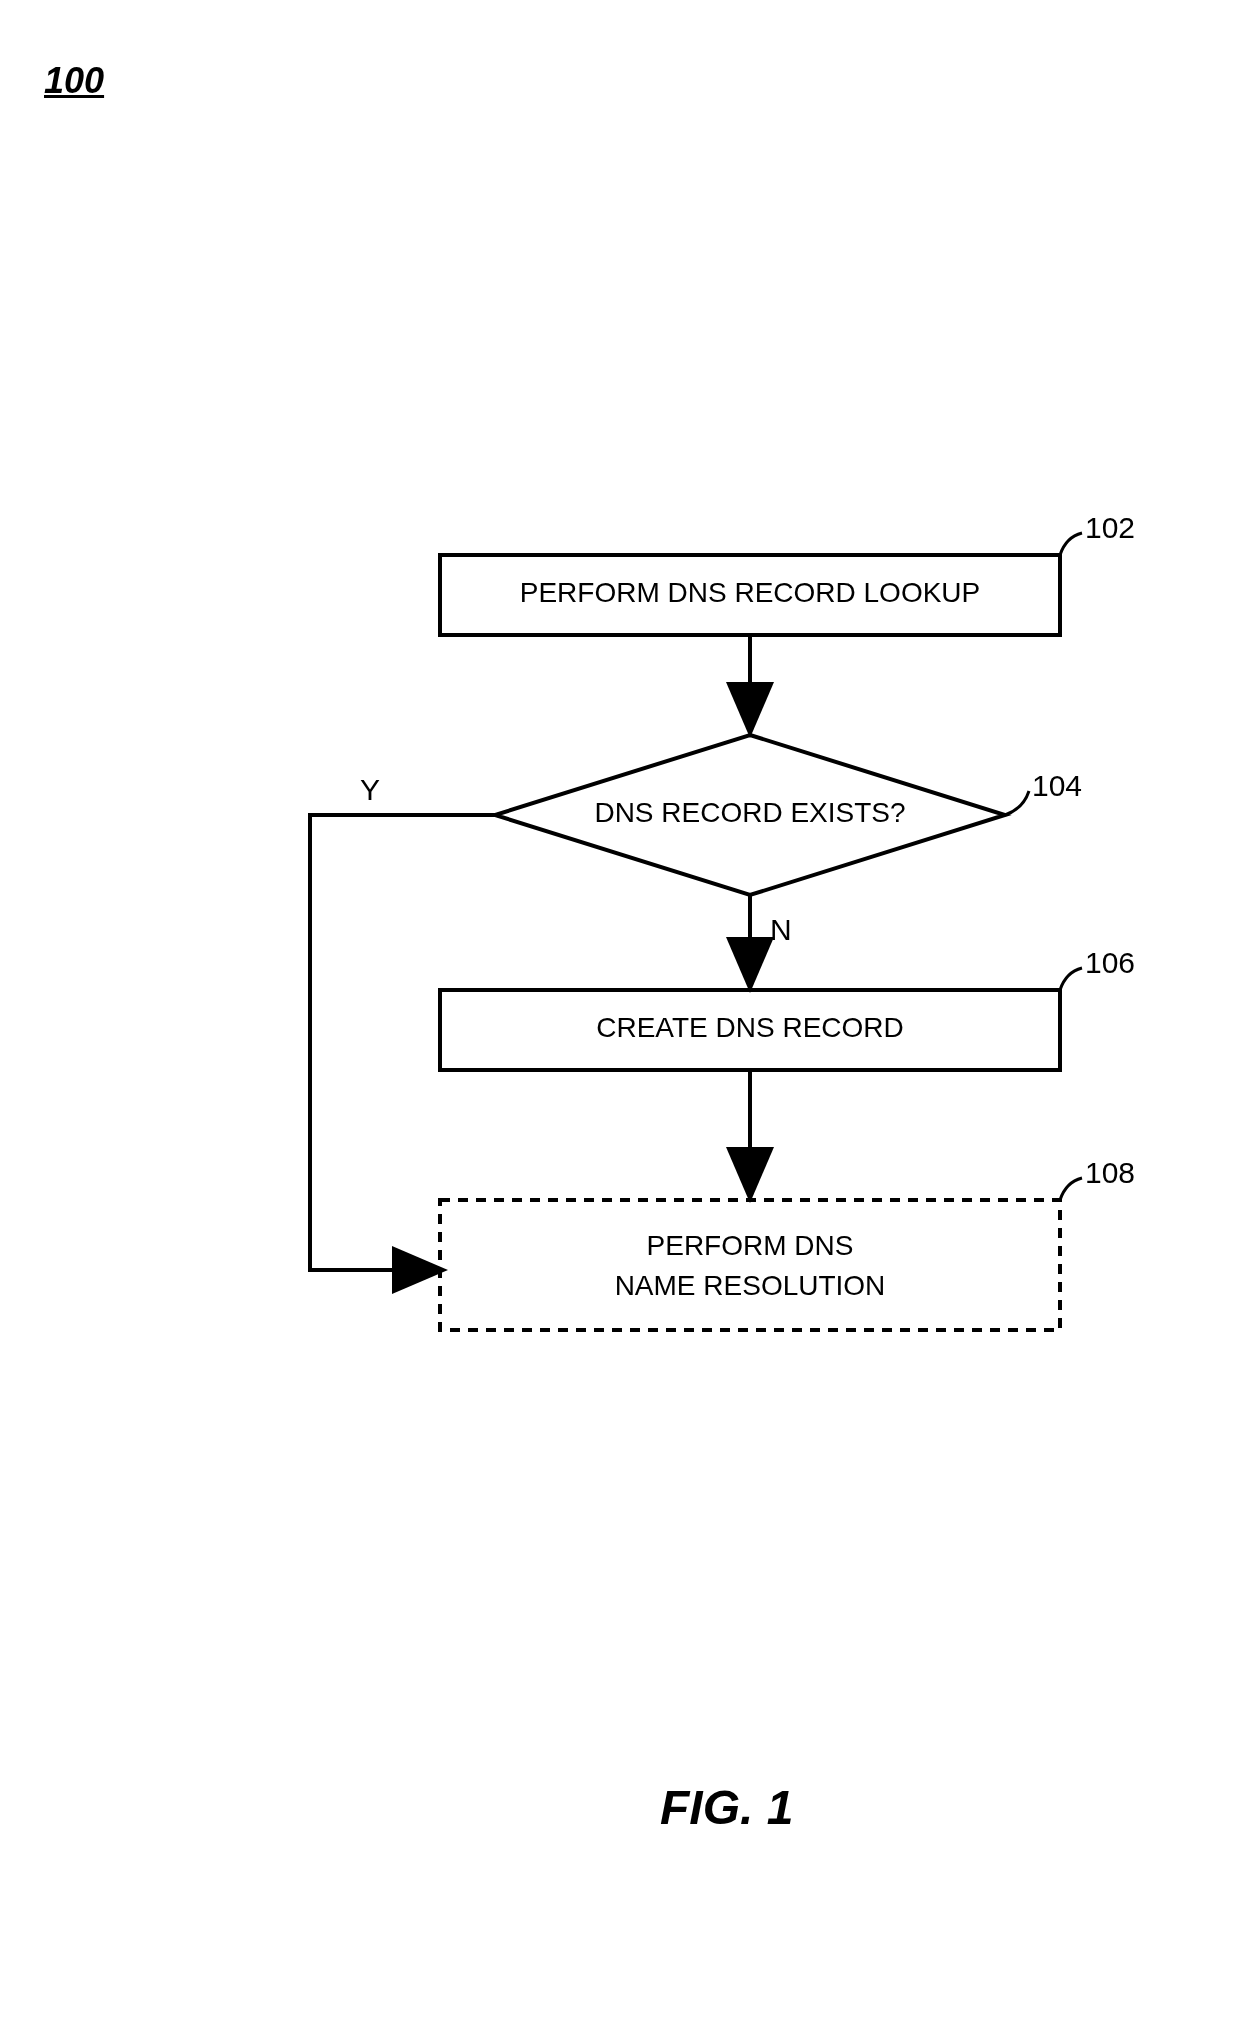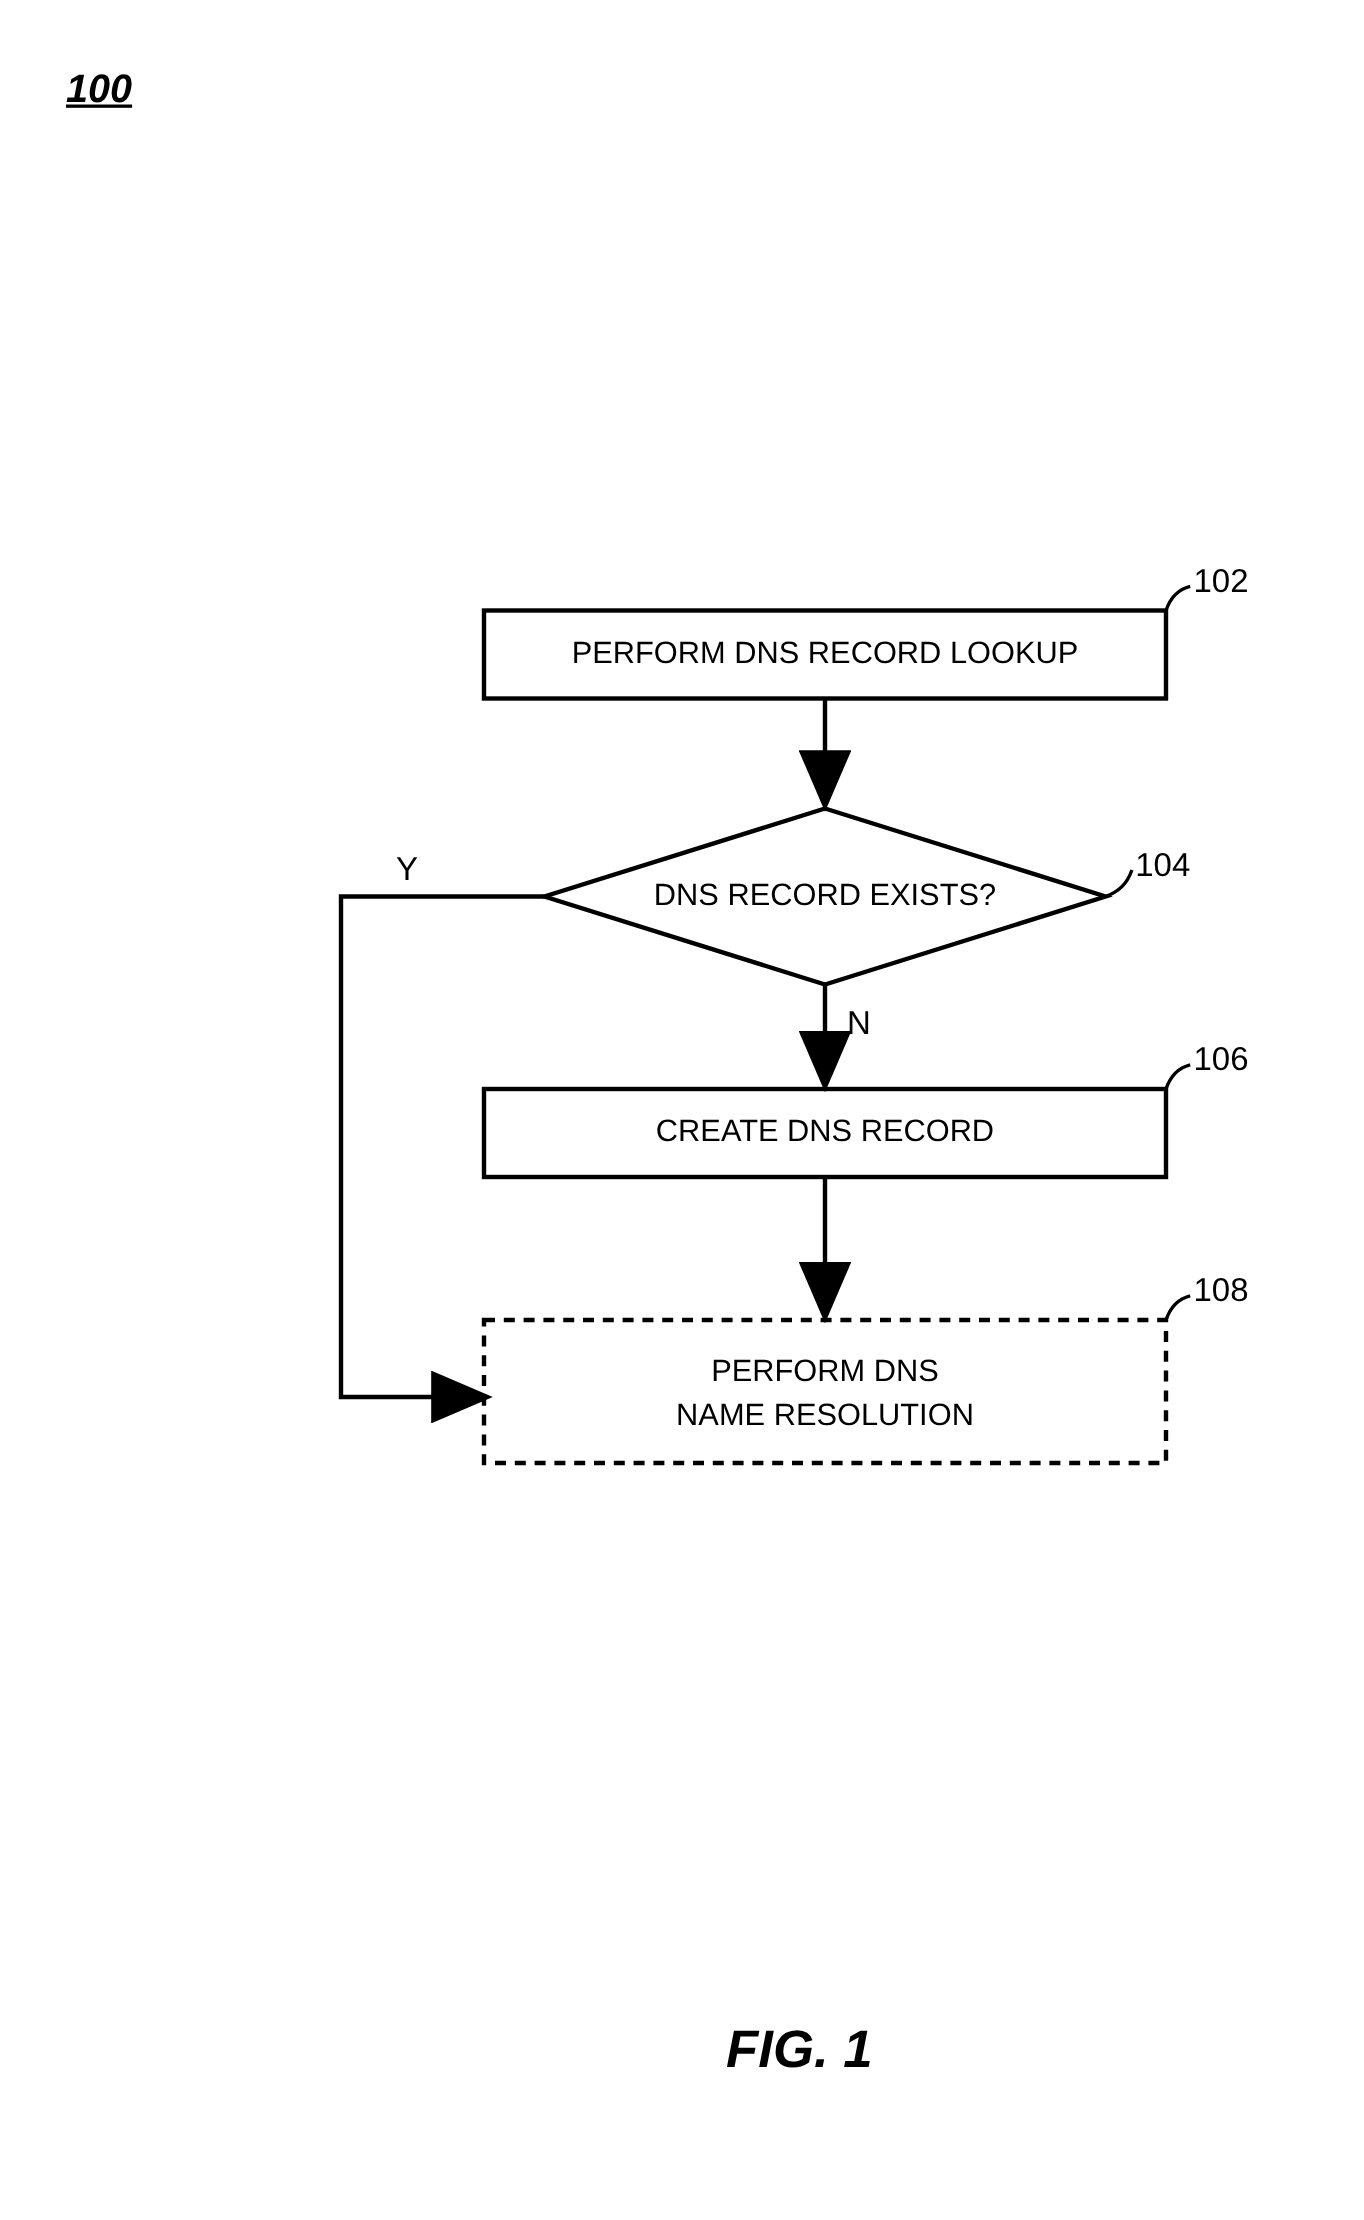--- a/index.html
+++ b/index.html
@@ -41,21 +41,21 @@
   }
   .branch-text {
     font-family: Arial, Helvetica, sans-serif;
     font-size: 30px;
     fill: #000;
   }
 </style>
 </head>
 <body>
 
-<div class="figure-number" style="left:60px; top:60px;">100</div>
+<div class="figure-number" style="left:44px; top:60px;">100</div>
 
 <svg width="1240" height="2018">
   <defs>
     <marker id="arrowhead" markerWidth="14" markerHeight="12" refX="12" refY="6" orient="auto">
       <polygon points="0 0, 14 6, 0 12" fill="#000"></polygon>
     </marker>
   </defs>
 
   <g>
     <rect x="440" y="555" width="620" height="80" fill="none" stroke="#000" stroke-width="4"></rect>
@@ -90,13 +90,13 @@
 
   <g>
     <rect x="440" y="1200" width="620" height="130" fill="none" stroke="#000" stroke-width="4" stroke-dasharray="10 8"></rect>
     <text class="box-text" x="750" y="1248">PERFORM DNS</text>
     <text class="box-text" x="750" y="1288">NAME RESOLUTION</text>
     <path d="M 1060 1200 q 6 -18 22 -22" fill="none" stroke="#000" stroke-width="3"></path>
     <text class="ref-text" x="1085" y="1183">108</text>
   </g>
 </svg>
 
-<div class="figure-caption" style="left:660px; top:1836px;">FIG. 1</div>
+<div class="figure-caption" style="left:660px; top:1780px;">FIG. 1</div>
 
 </body></html>

